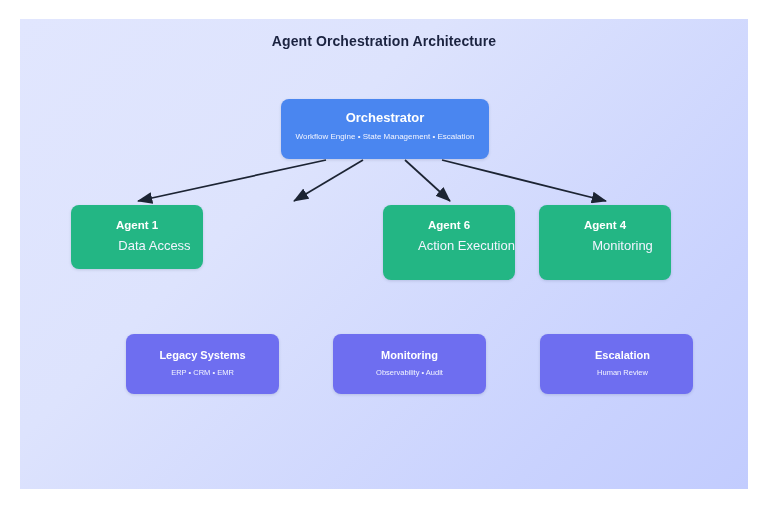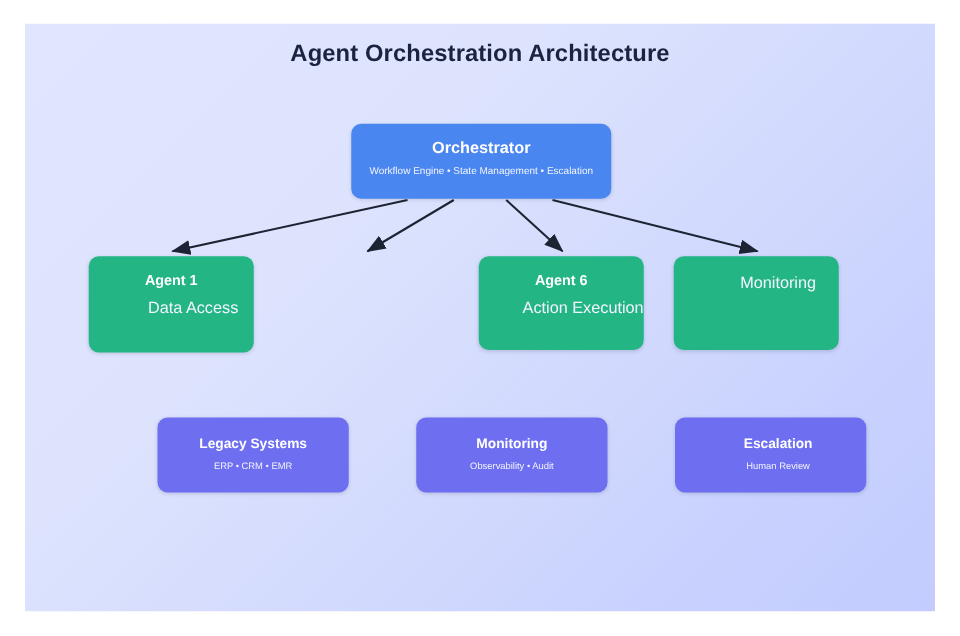--- a/index.html
+++ b/index.html
@@ -33,21 +33,21 @@
     overflow: hidden;
   }
 
   
   #diagram-title {
     position: absolute;
     left: 0;
     top: 14px;
     width: 728px;
     text-align: center;
-    font-size: 19px;
+    font-size: 14px;
     font-weight: bold;
     color: #1b2340;
     letter-spacing: 0.1px;
   }
 
   
   #connectors {
     position: absolute;
     left: 0;
     top: 0;
@@ -135,32 +135,33 @@
         <line x1="385" y1="141" x2="430" y2="182"></line>
         <line x1="422" y1="141" x2="586" y2="182"></line>
       </g>
     </svg>
 
     <div class="node orchestrator" style="left:261px; top:80px; width:208px; height:60px;">
       <div class="node-title">Orchestrator</div>
       <div class="node-sub">Workflow Engine • State Management • Escalation</div>
     </div>
 
-    <div class="node agent" style="left:51px; top:186px; width:132px; height:77px;">
+    <div class="node agent" style="left:51px; top:186px; width:132px; height:64px;">
       <div class="node-title">Agent 1</div>
       <div class="node-sub">Data Access</div>
     </div>
 
 
     <div class="node agent" style="left:363px; top:186px; width:132px; height:75px;">
       <div class="node-title">Agent 6</div>
       <div class="node-sub">Action Execution</div>
     </div>
 
     <div class="node agent" style="left:519px; top:186px; width:132px; height:75px;">
+      <div class="node-title">Agent 4</div>
       <div class="node-sub">Monitoring</div>
     </div>
 
     <div class="node integration" style="left:106px; top:315px; width:153px; height:60px;">
       <div class="node-title">Legacy Systems</div>
       <div class="node-sub">ERP • CRM • EMR</div>
     </div>
 
     <div class="node integration" style="left:313px; top:315px; width:153px; height:60px;">
       <div class="node-title">Monitoring</div>

